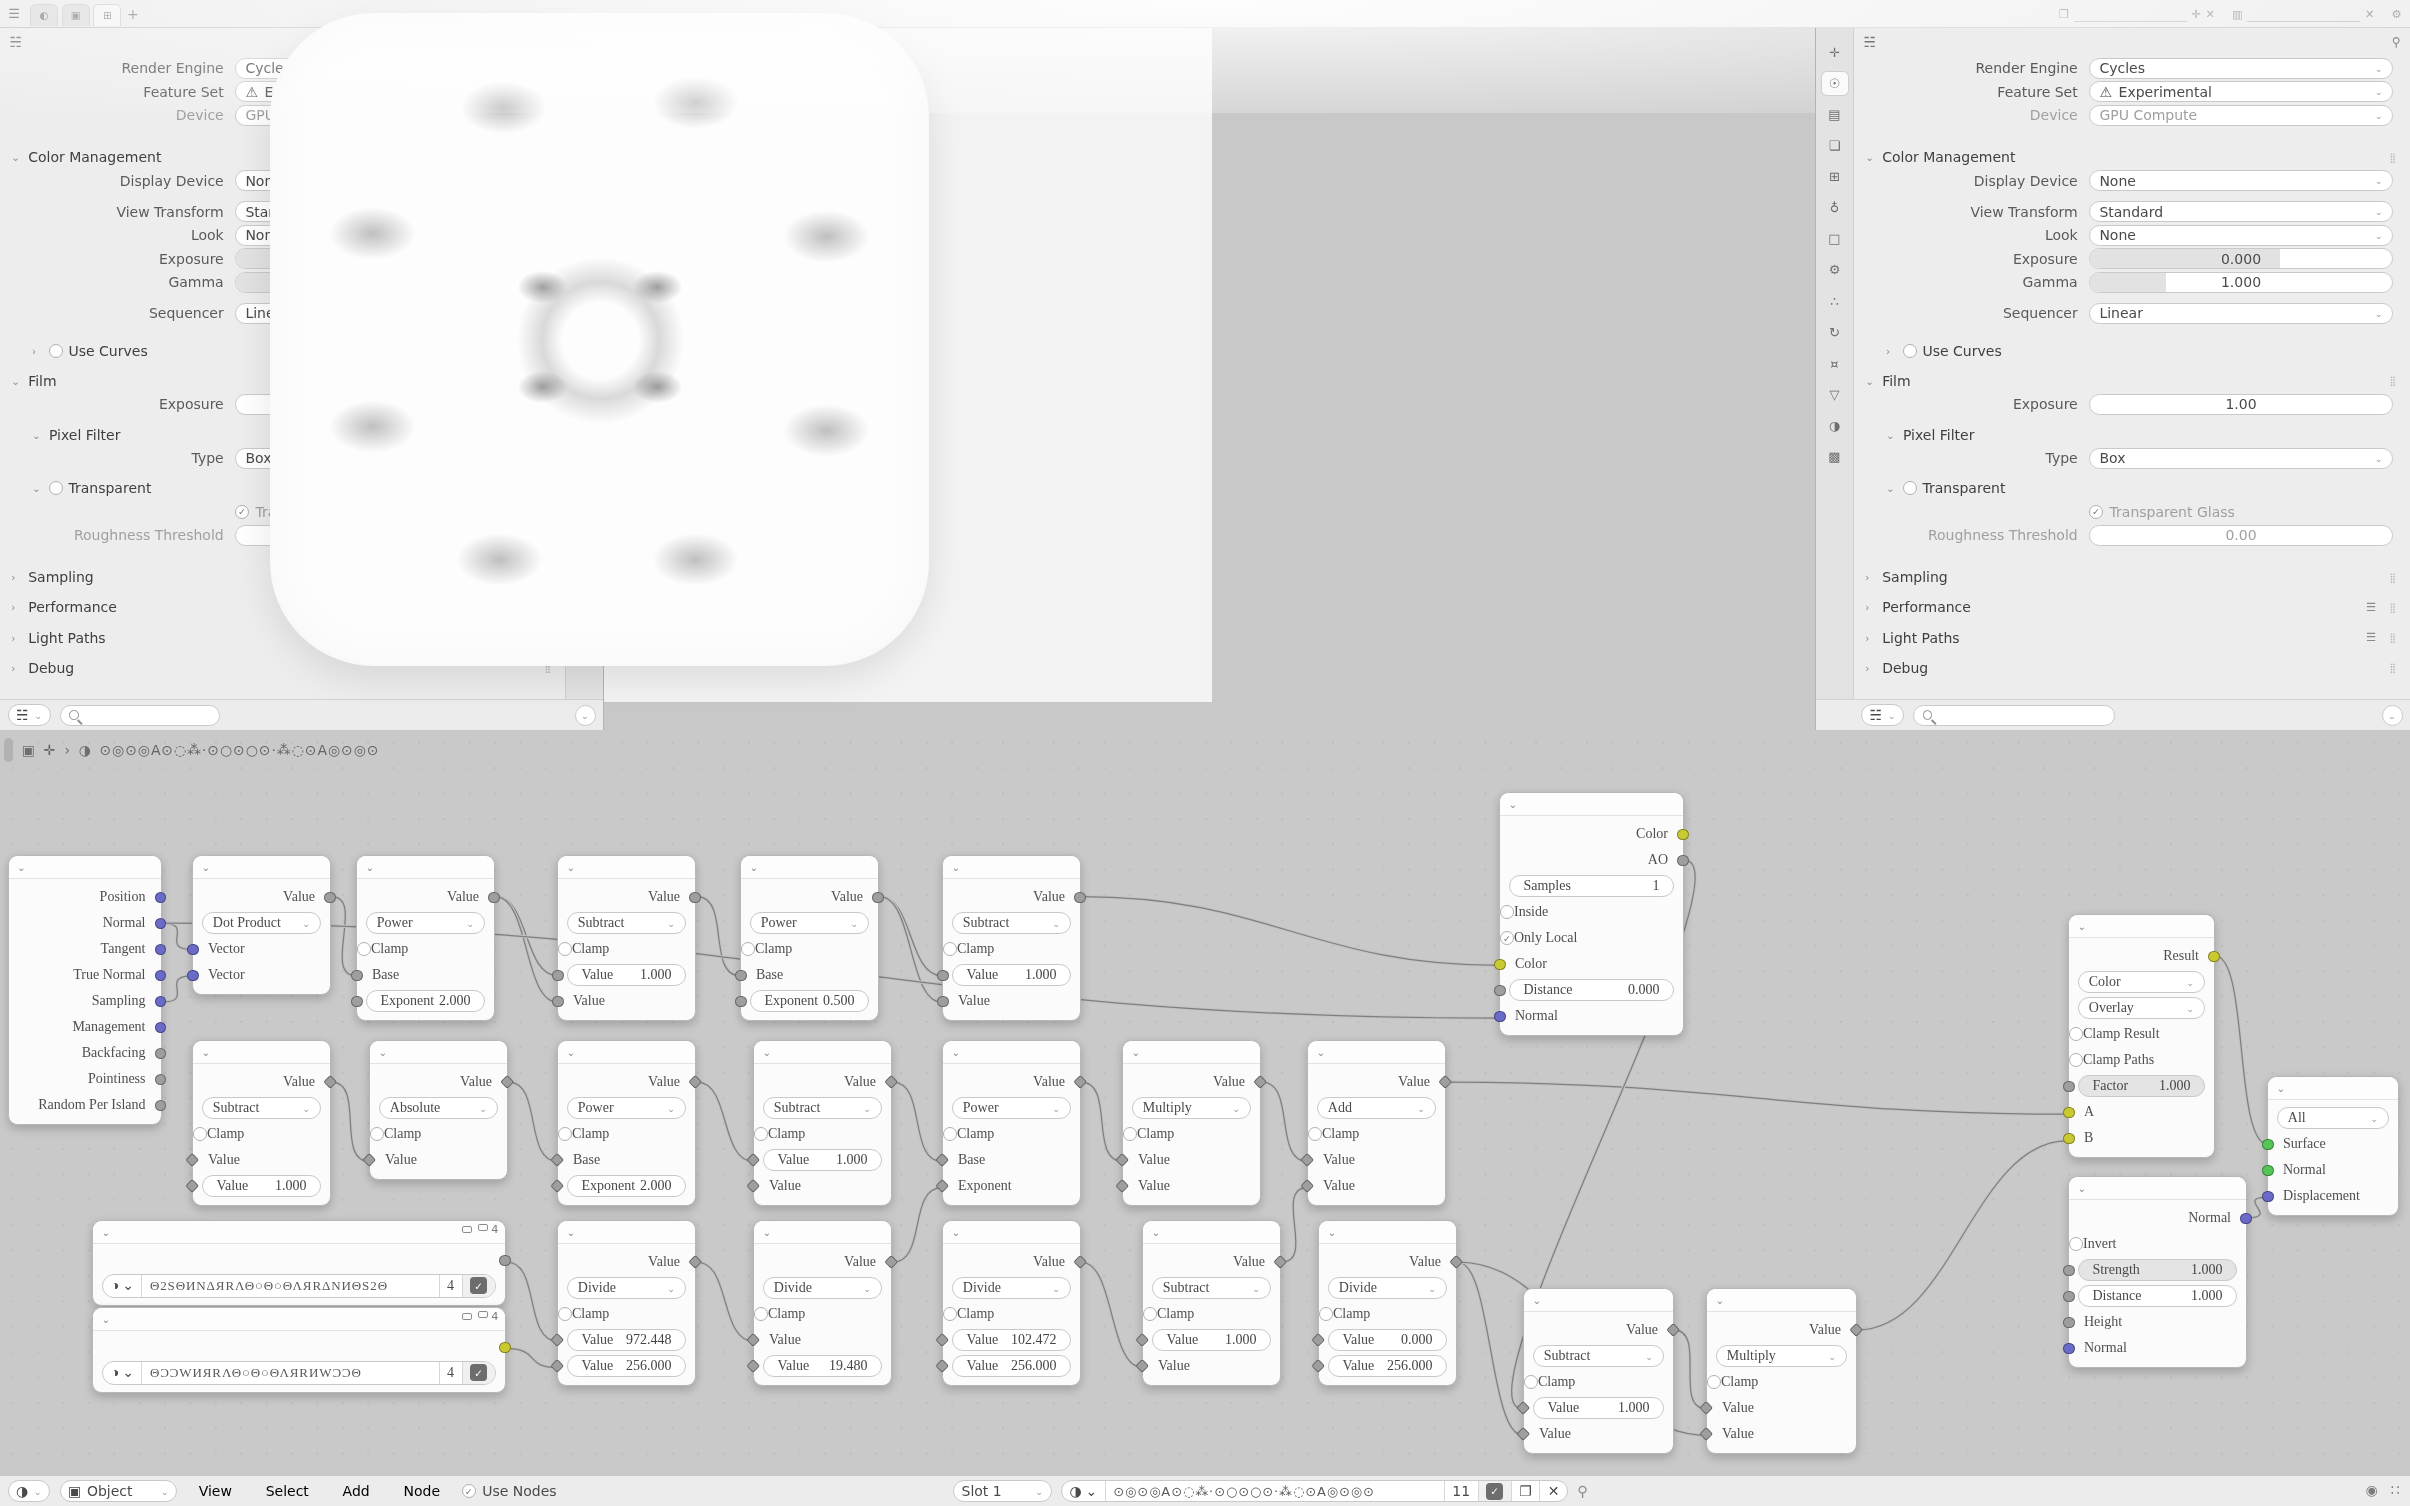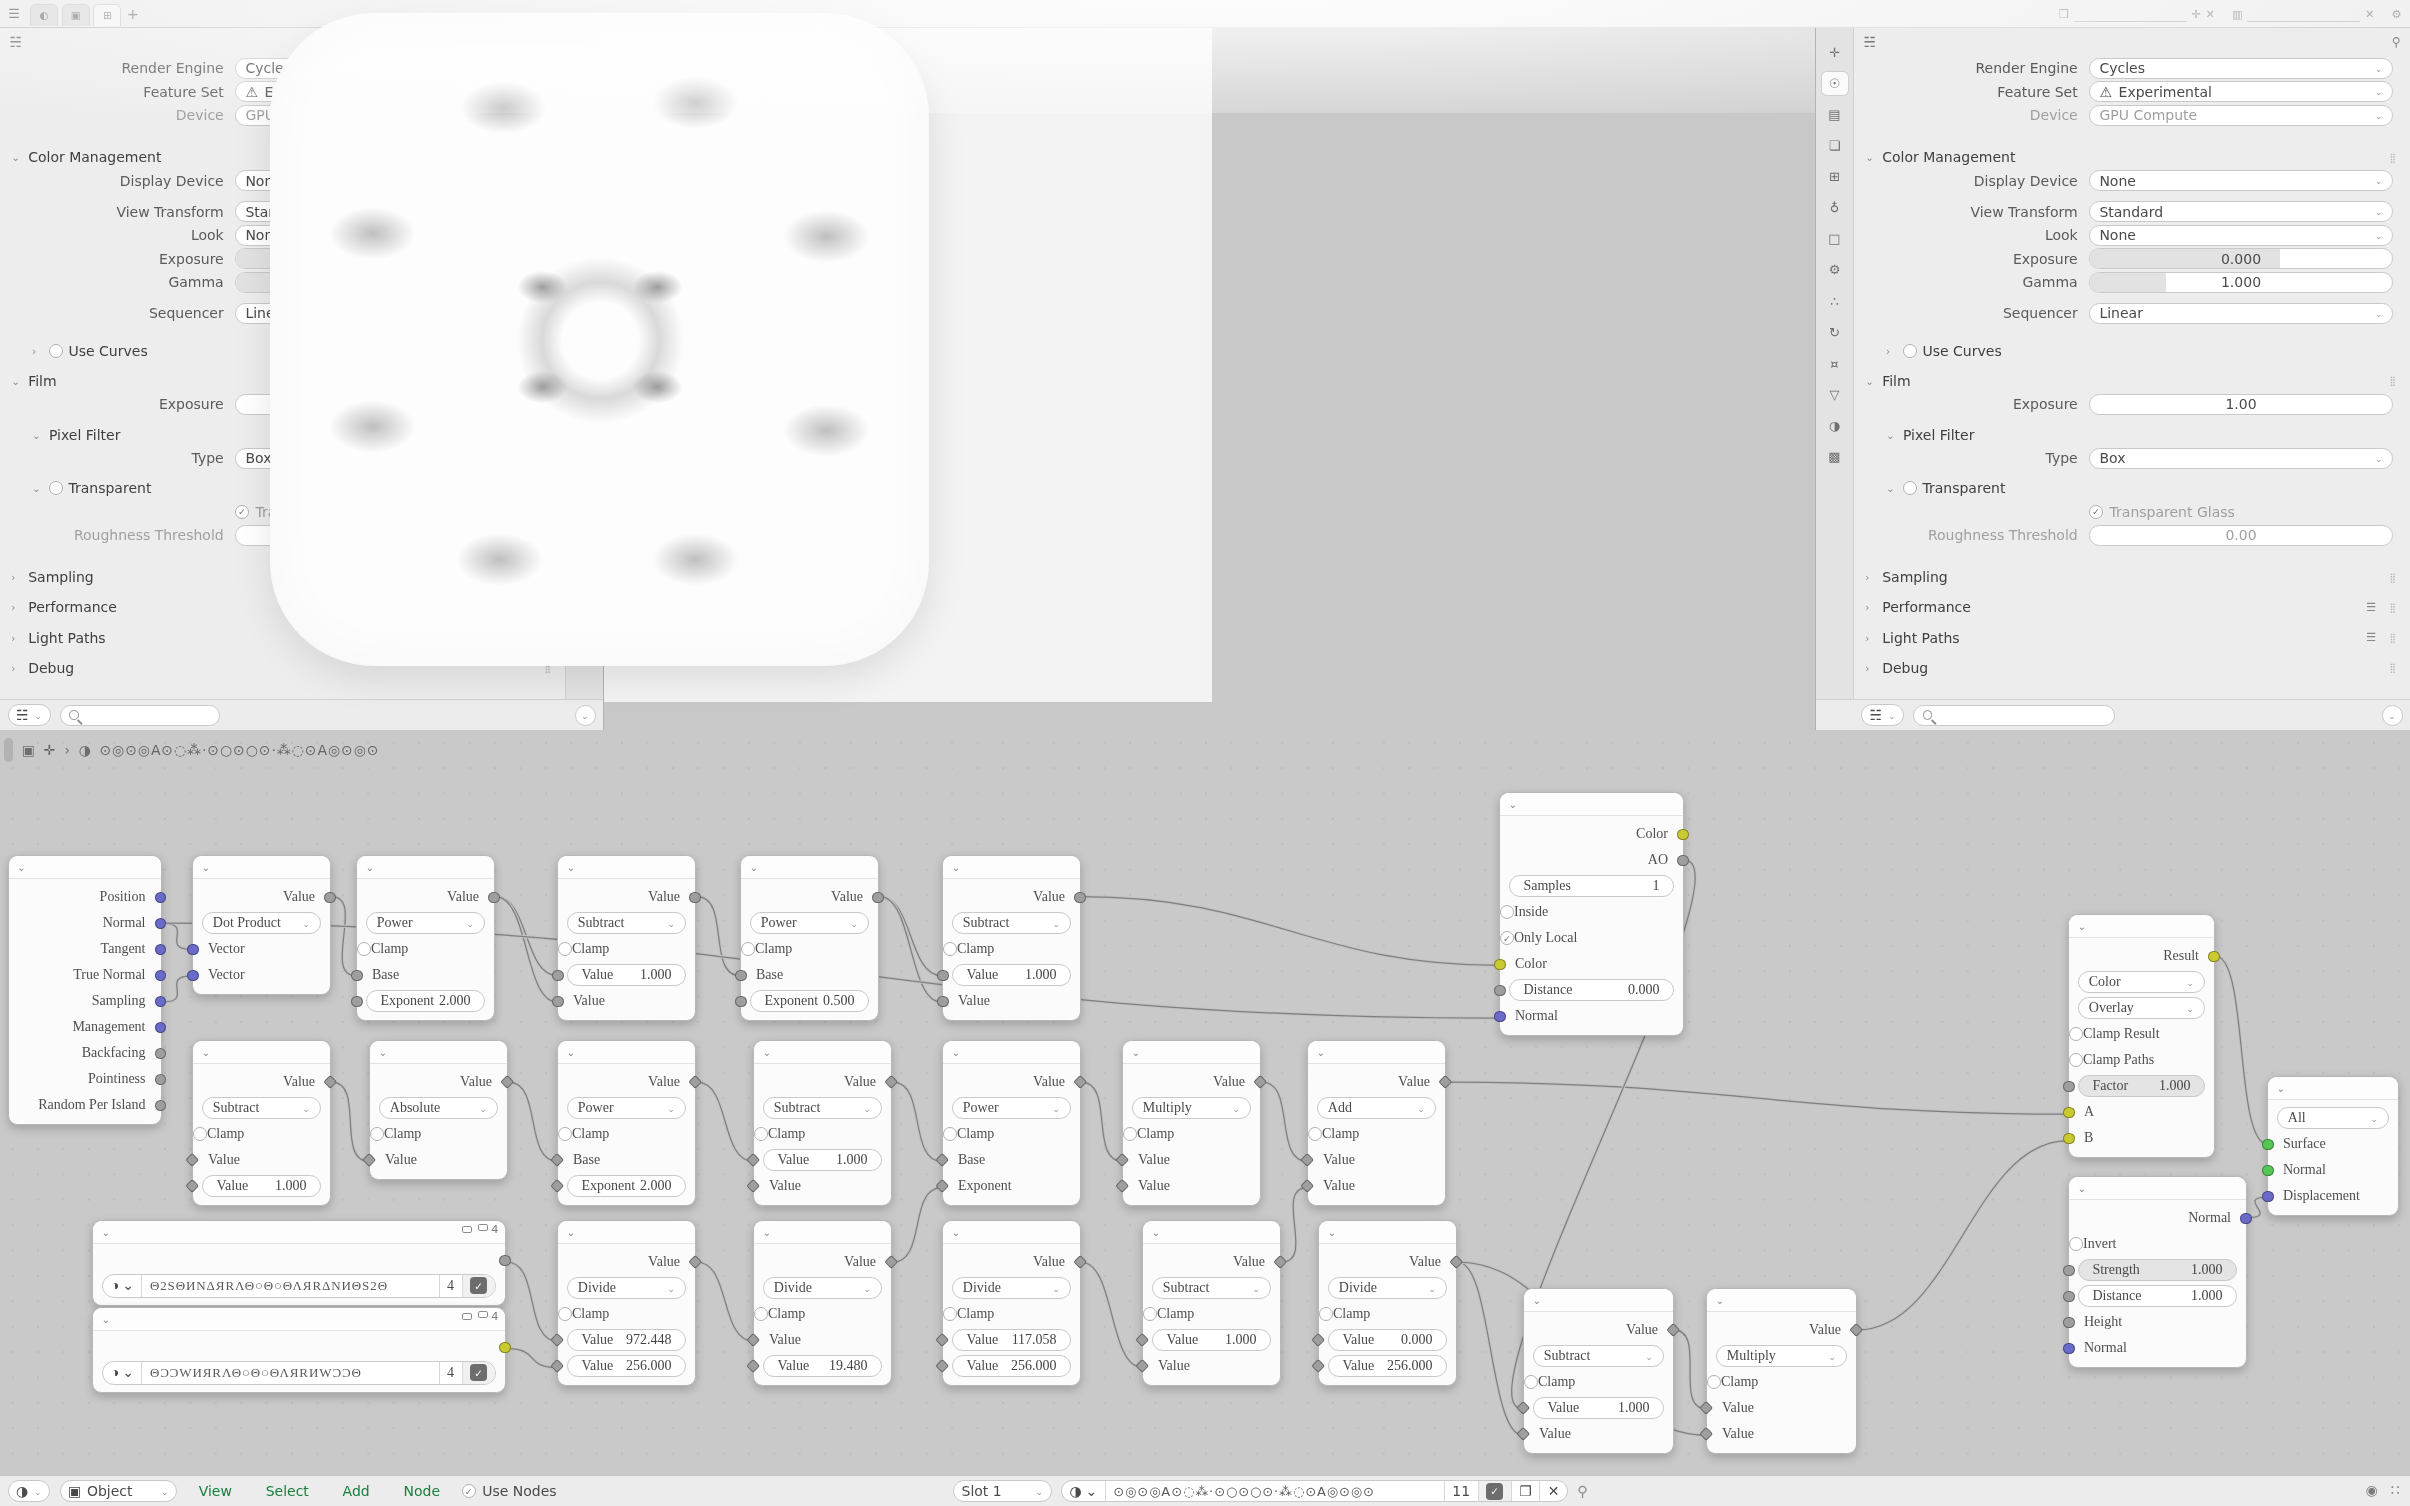--- a/index.html
+++ b/index.html
@@ -57,21 +57,21 @@
   .rsearch { flex-basis:202px; }
   .mag { position:relative; width:9.4px; height:9.4px; border:1.5px solid #8f8f8f; border-radius:50%; }
   .mag::after { content:""; position:absolute; width:5.6px; height:1.5px; background:#8f8f8f; transform:rotate(45deg); left:6.6px; top:9.4px; }
   .circbtn { margin-left:auto; width:21px; height:21px; border:0.9px solid #c9c9c9; border-radius:50%; background:#fff; display:flex; align-items:center; justify-content:center; color:#999; font-size:9.4px; }
   .pinic { color:#8a8a8a; font-size:12.2px; }
 
   
   .vp-header { position:absolute; left:0; right:0; bottom:0; height:31px; background:#ececec; border-top:0.9px solid #d2d2d2; display:flex; align-items:center; padding:0 7.5px; }
   .wpill { height:22.6px; border:0.9px solid #c9c9c9; border-radius:11.3px; background:#fff; display:flex; align-items:center; padding:0 7.5px; gap:5.6px; color:#4a4a4a; }
   .wpill .chev { color:#999; font-size:9.4px; }
-  .menu-item { padding:0 12.2px; color:#15803d; }
+  .menu-item { padding:0 12.2px; color:#000000; }
   .vp-object { position:absolute; left:270px; top:13px; width:659px; height:653px; background:#fdfdfd; border-radius:104px; box-shadow:0 11.3px 38px rgba(0,0,0,0.10), inset 0 0 56px rgba(0,0,0,0.03); }
   .blob { position:absolute; border-radius:50%; }
   .vp-ghost { position:absolute; left:0; right:0; top:0; height:113px; background:radial-gradient(ellipse at 50% 0%, rgba(255,255,255,0.9), rgba(255,255,255,0)); }
 
   
   #node-editor { position:absolute; left:0; top:730px; width:2411px; height:745px;
     background:#c9c9c9;
     background-image:radial-gradient(#bdbdbd 1.1px, transparent 1.3px);
     background-size:25.4px 25.4px; }
   #node-footer { position:absolute; left:0; top:1475px; width:2411px; height:32px; background:#ececec; border-top:0.9px solid #c6c6c6; }
@@ -1188,21 +1188,21 @@
           </span>
         </div>
         <div class="r check">
           <span class="cbox"></span>
           <span class="txt">Clamp</span>
         </div>
         <div class="r field">
           <span class="sock left" style="background: rgb(158, 158, 158);"></span>
           <span class="fpill wfull">
             <span>Value</span>
-            <span class="fv">117.058</span>
+            <span class="fv">102.472</span>
           </span>
         </div>
         <div class="r field">
           <span class="sock left" style="background: rgb(158, 158, 158);"></span>
           <span class="fpill wfull">
             <span>Value</span>
             <span class="fv">256.000</span>
           </span>
         </div>
       </div>

